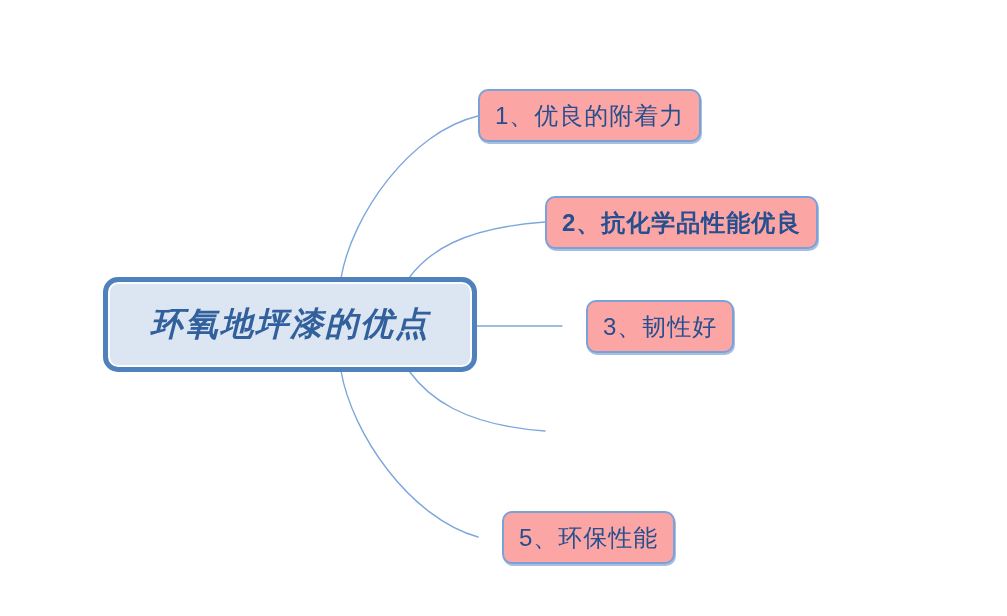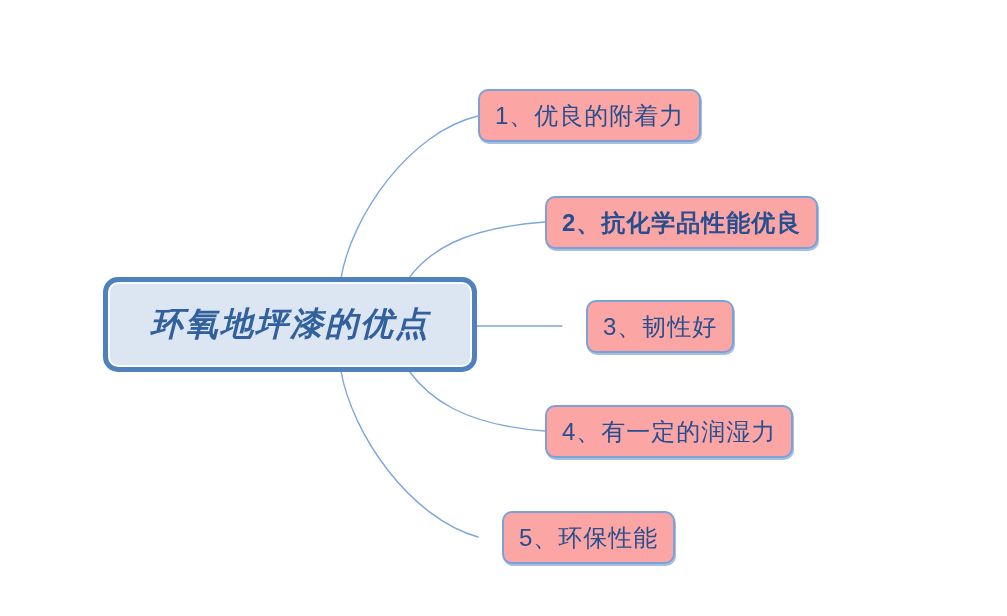--- a/index.html
+++ b/index.html
@@ -91,21 +91,18 @@
   </div>
 
   <div class="node branch b2">
     <span>2、抗化学品性能优良</span>
   </div>
 
   <div class="node branch b3">
     <span>3、韧性好</span>
   </div>
 
-  <div class="node branch b4">
-    <span>4、有一定的润湿力</span>
-  </div>
 
   <div class="node branch b5">
     <span>5、环保性能</span>
   </div>
 
 </div>
 
 </body></html>

